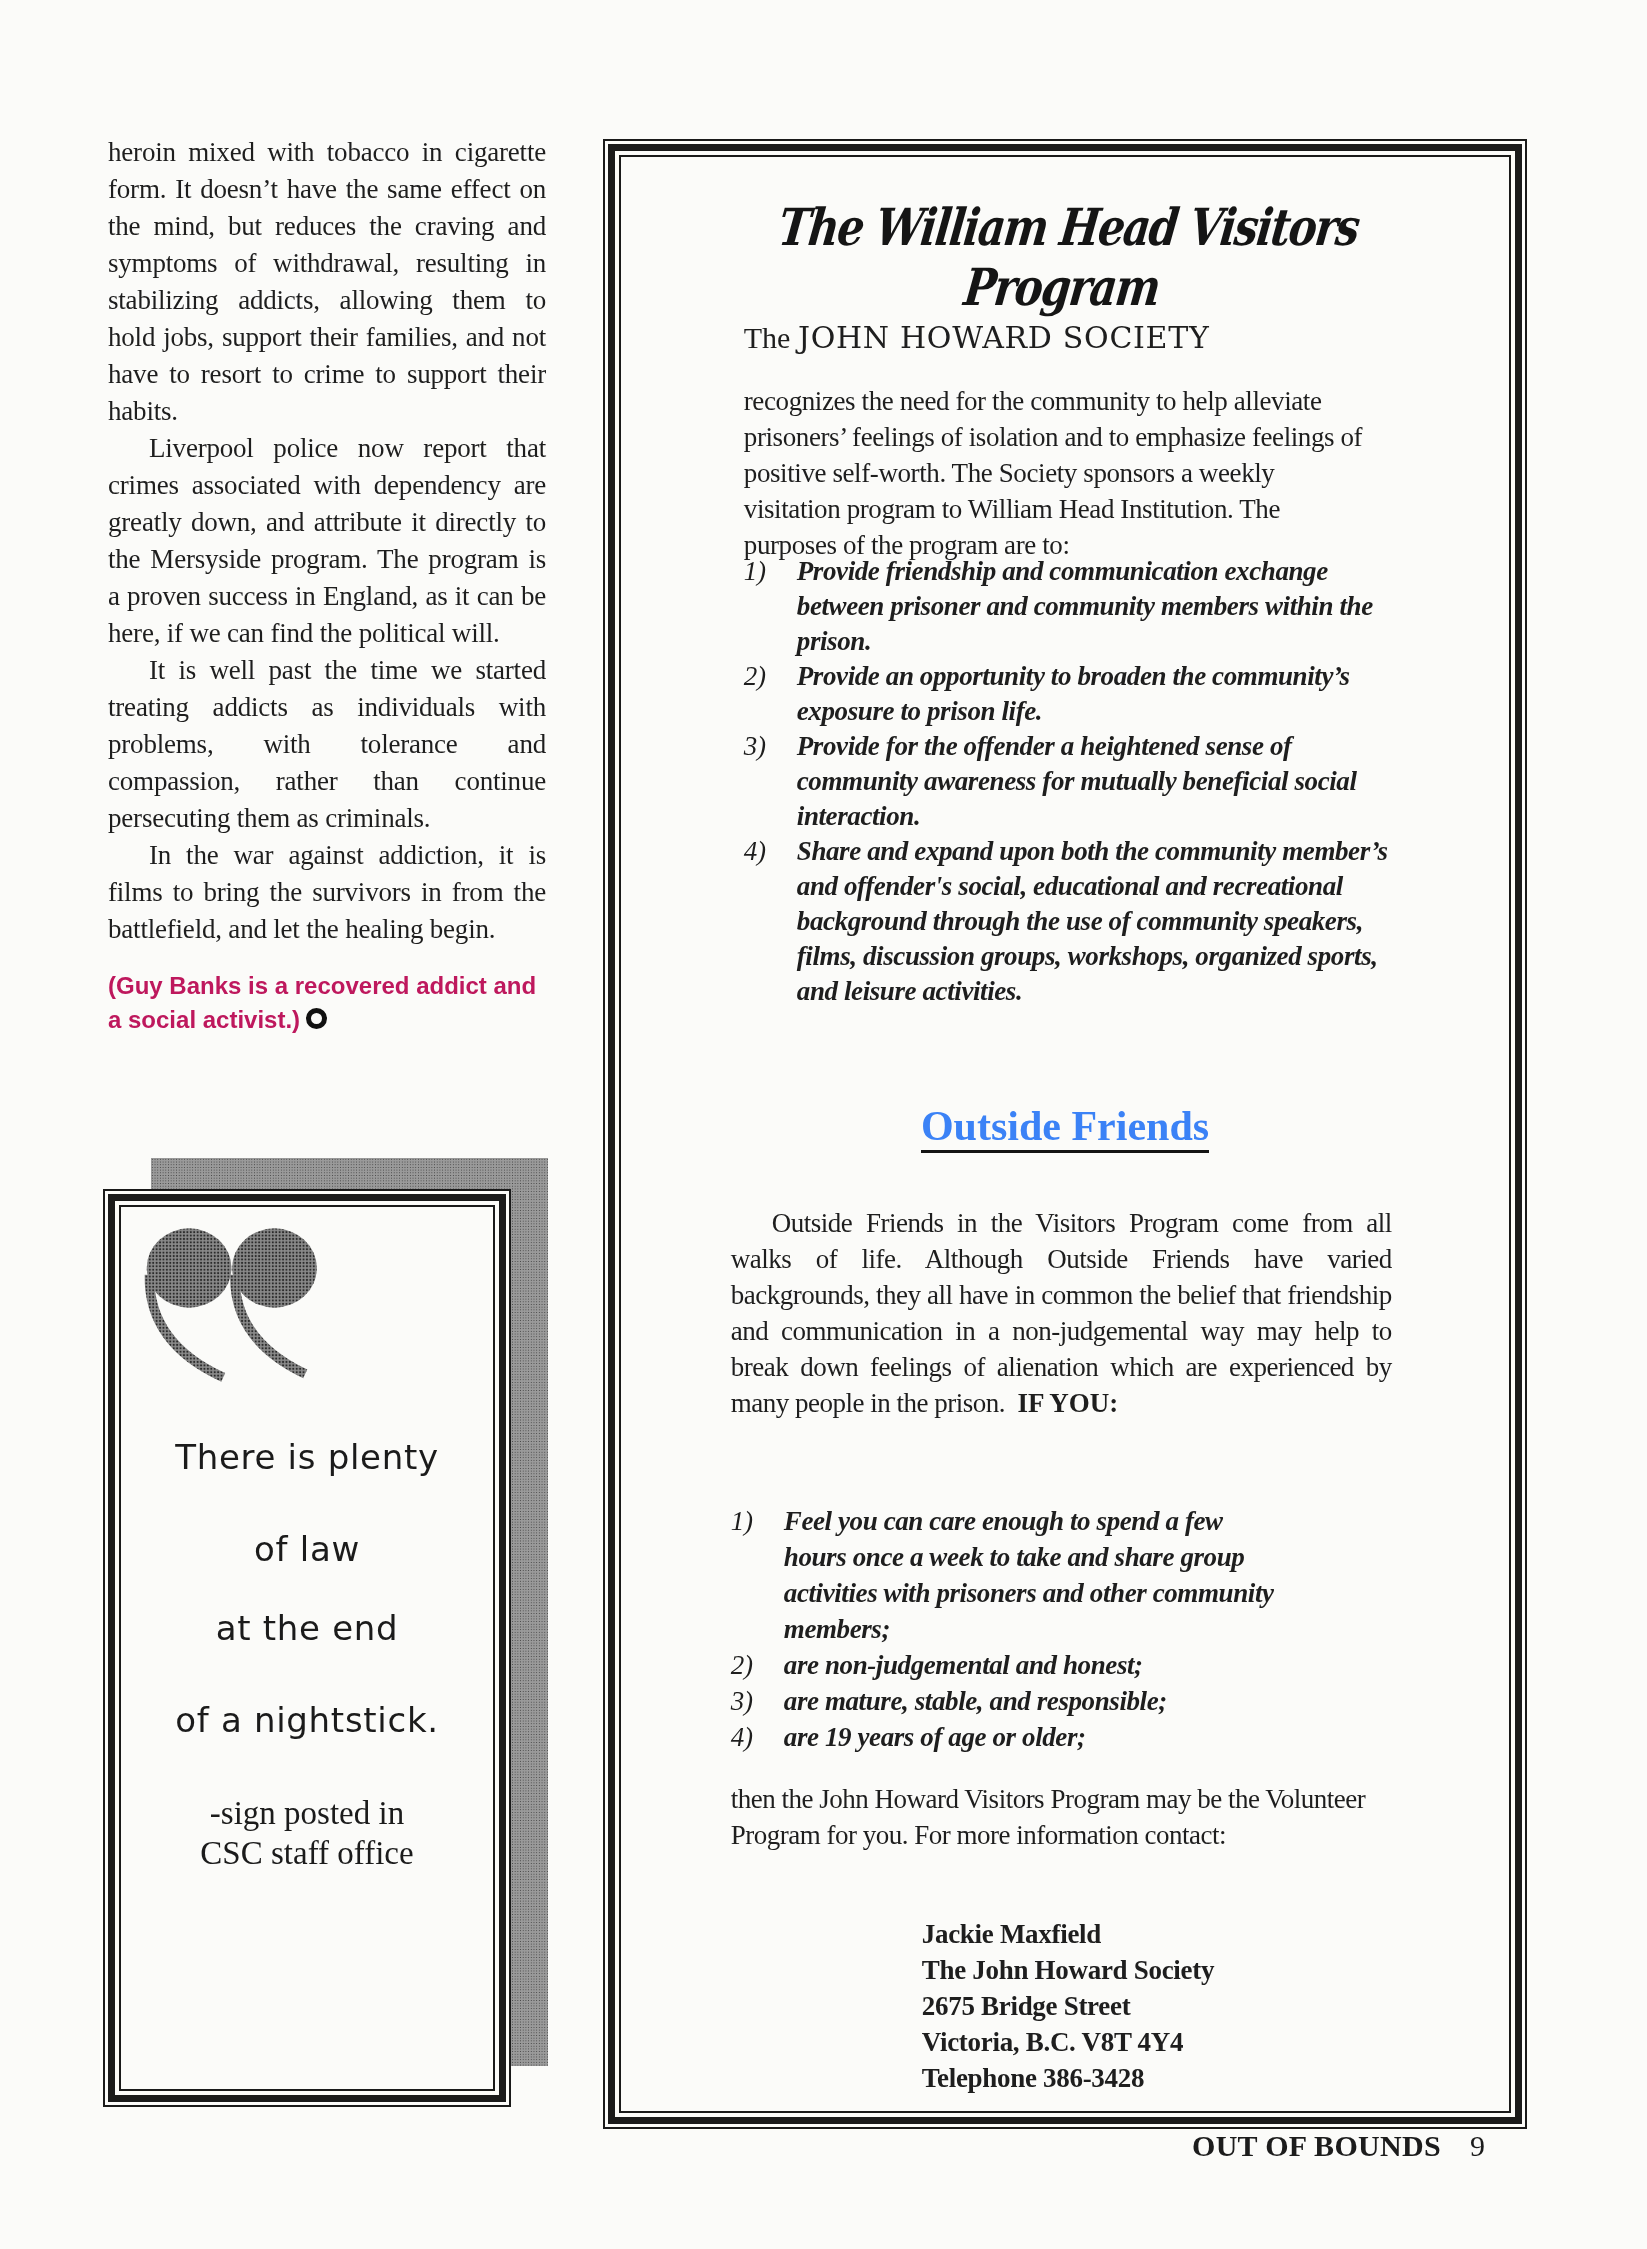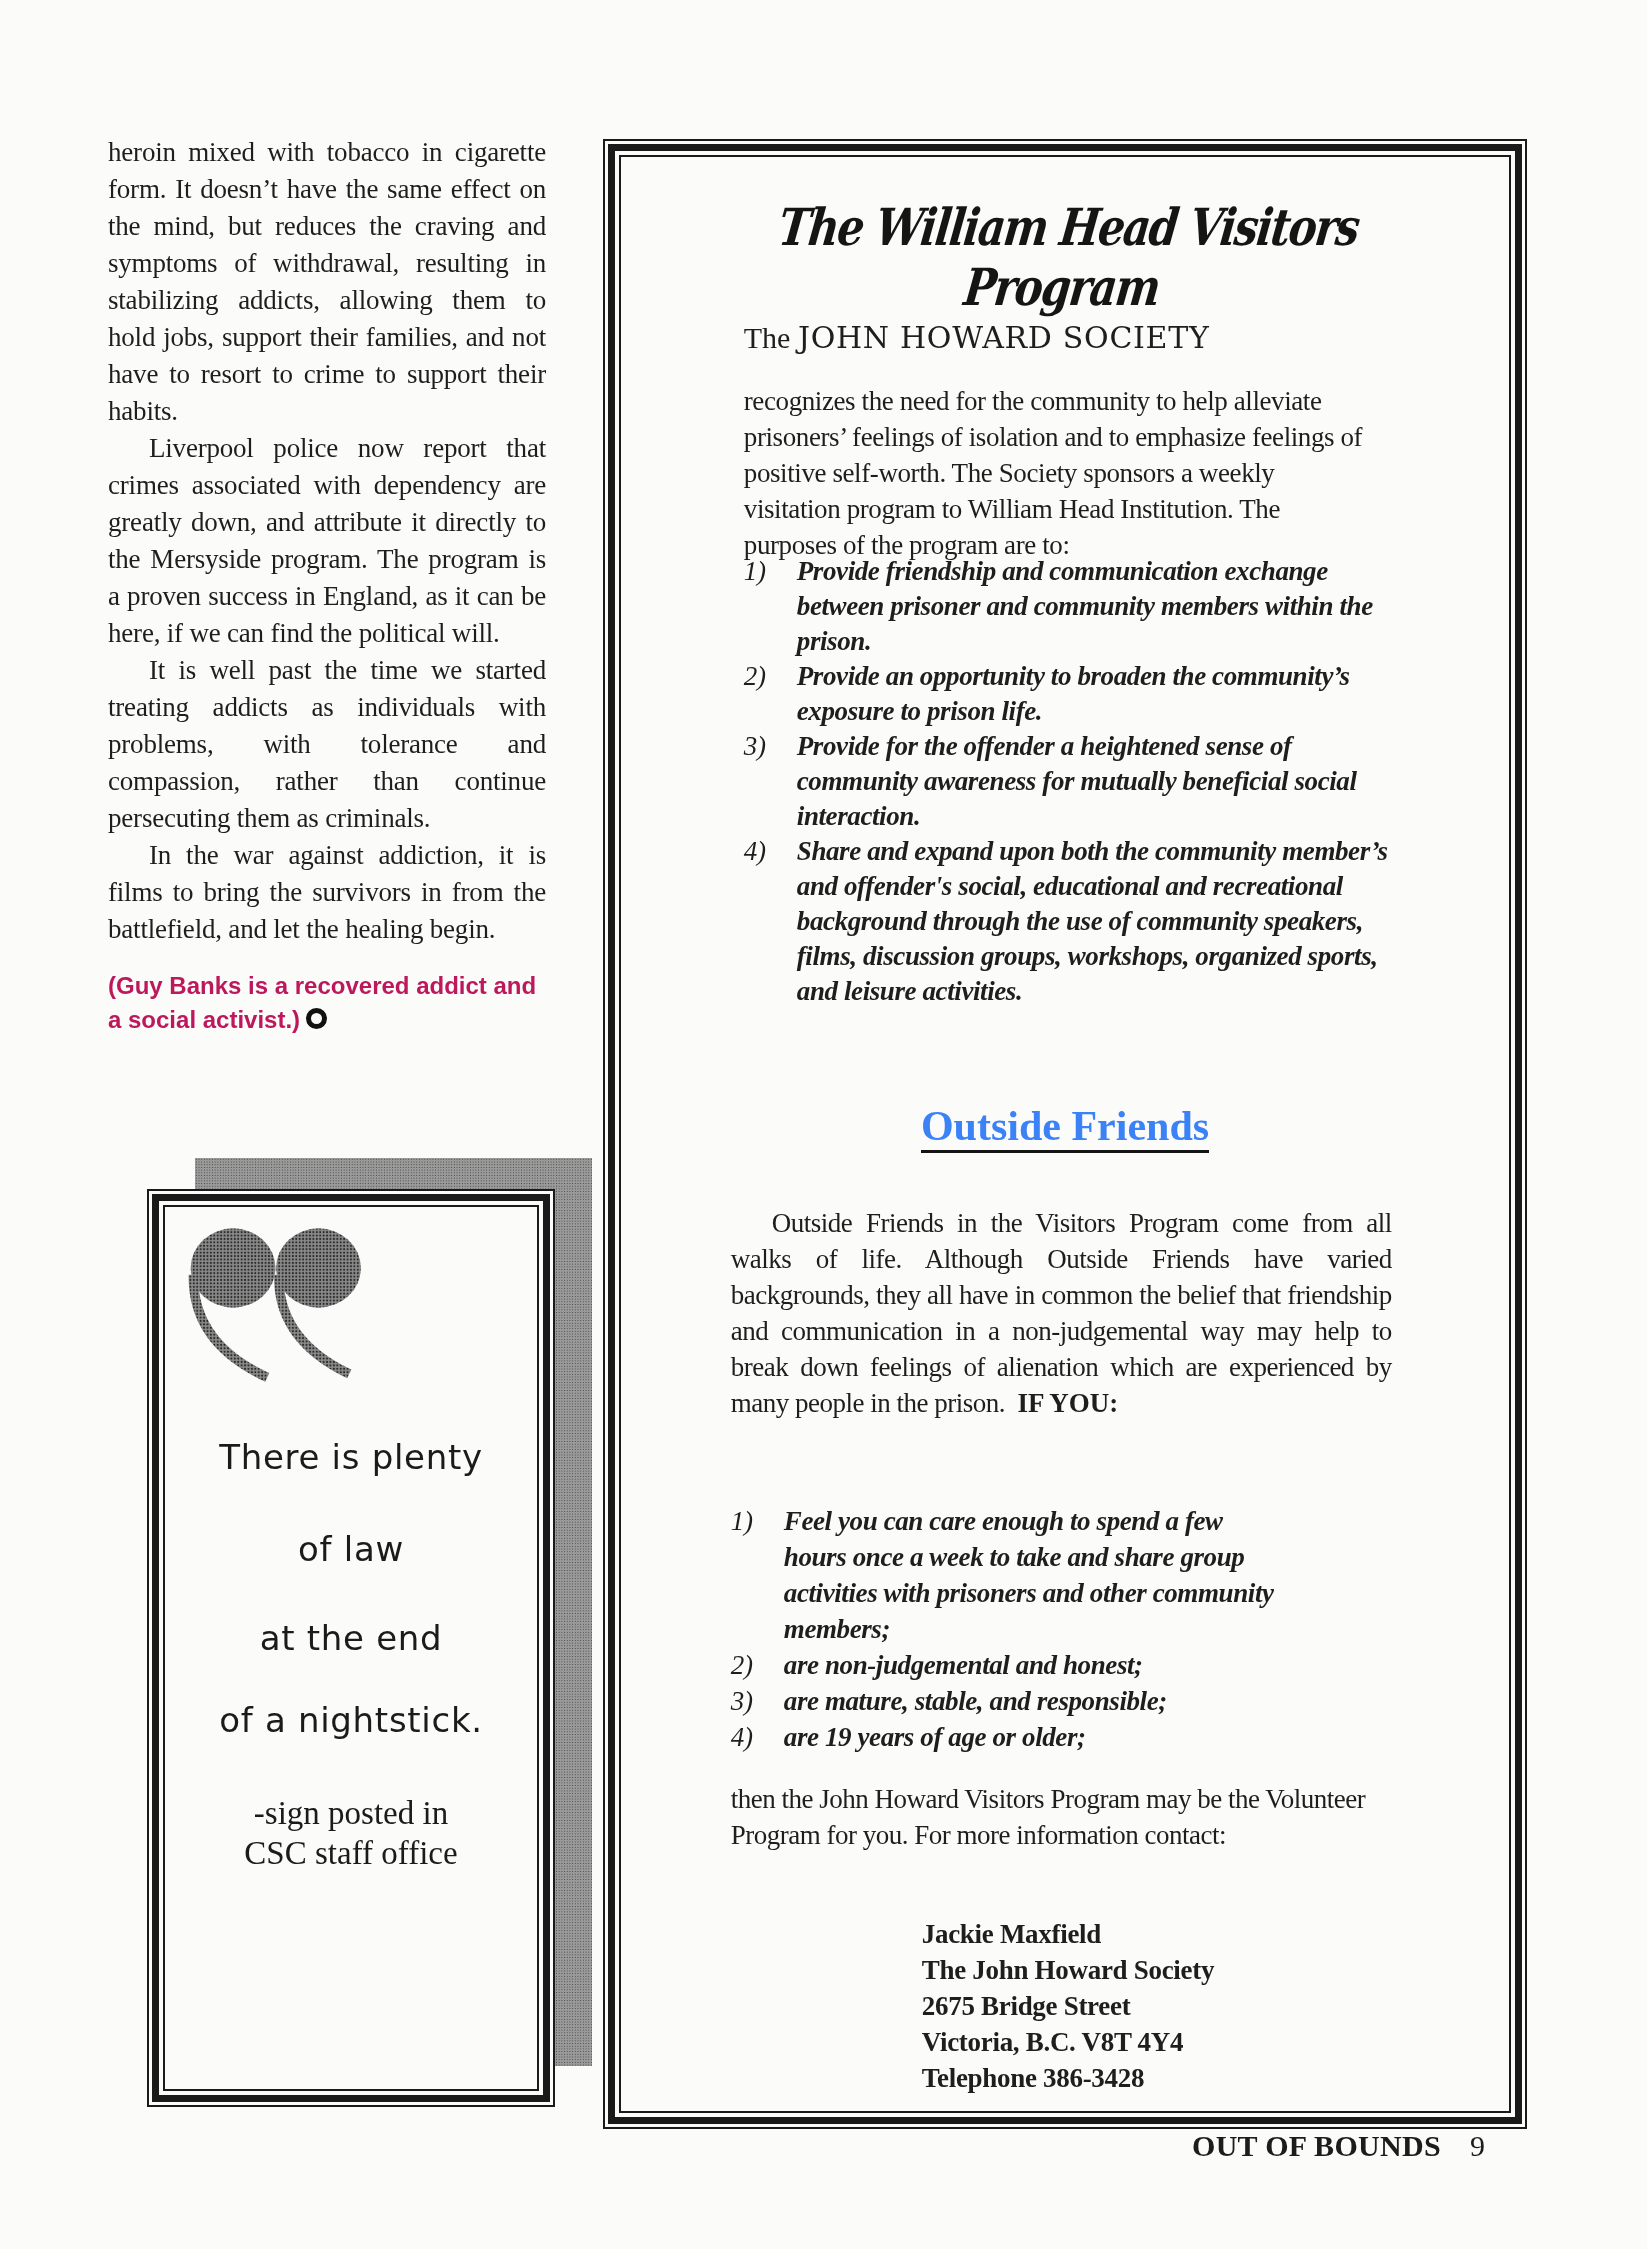--- a/index.html
+++ b/index.html
@@ -39,21 +39,21 @@
     border: 5.5px solid #111;
     border-radius: 50%;
     vertical-align: -1.4px;
     margin-left: 5.5px;
   }
 
   
   .quote-wrap {
     position: absolute;
     left: 103px; top: 1158px;
-    width: 460px; height: 949px; margin-left: 44px;
+    width: 460px; height: 949px;
   }
   .quote-shadow {
     position: absolute;
     left: 48px; top: 0; width: 397px; height: 908px;
     background:
       radial-gradient(circle, #444 0.6px, transparent 0.9px) 0 0/2.7px 2.7px,
       #9a9a9a;
   }
   .quote-frame {
     position: absolute;
@@ -221,21 +221,21 @@
             <circle cx="2.5" cy="2.5" r="1.6" fill="#2a2a2a"></circle>
           </pattern>
         </defs>
         <ellipse cx="70" cy="60" rx="62" ry="58" fill="url(#dots)"></ellipse>
         <path d="M12 70 Q 10 170 120 220" stroke="url(#dots)" stroke-width="14" fill="none"></path>
         <ellipse cx="195" cy="60" rx="62" ry="58" fill="url(#dots)"></ellipse>
         <path d="M137 70 Q 135 165 240 215" stroke="url(#dots)" stroke-width="14" fill="none"></path>
       </svg>
       <div class="quote-line" style="top:230px">There is plenty</div>
       <div class="quote-line" style="top:322px">of law</div>
-      <div class="quote-line" style="top:411px">at the end</div>
+      <div class="quote-line" style="top:401px">at the end</div>
       <div class="quote-line" style="top:493px">of a nightstick.</div>
       <div class="quote-attr" style="top:586px">
         <div>-sign posted in</div>
         <div>CSC staff office</div>
       </div>
     </div>
       </div>
   </div>
 </div>
 

